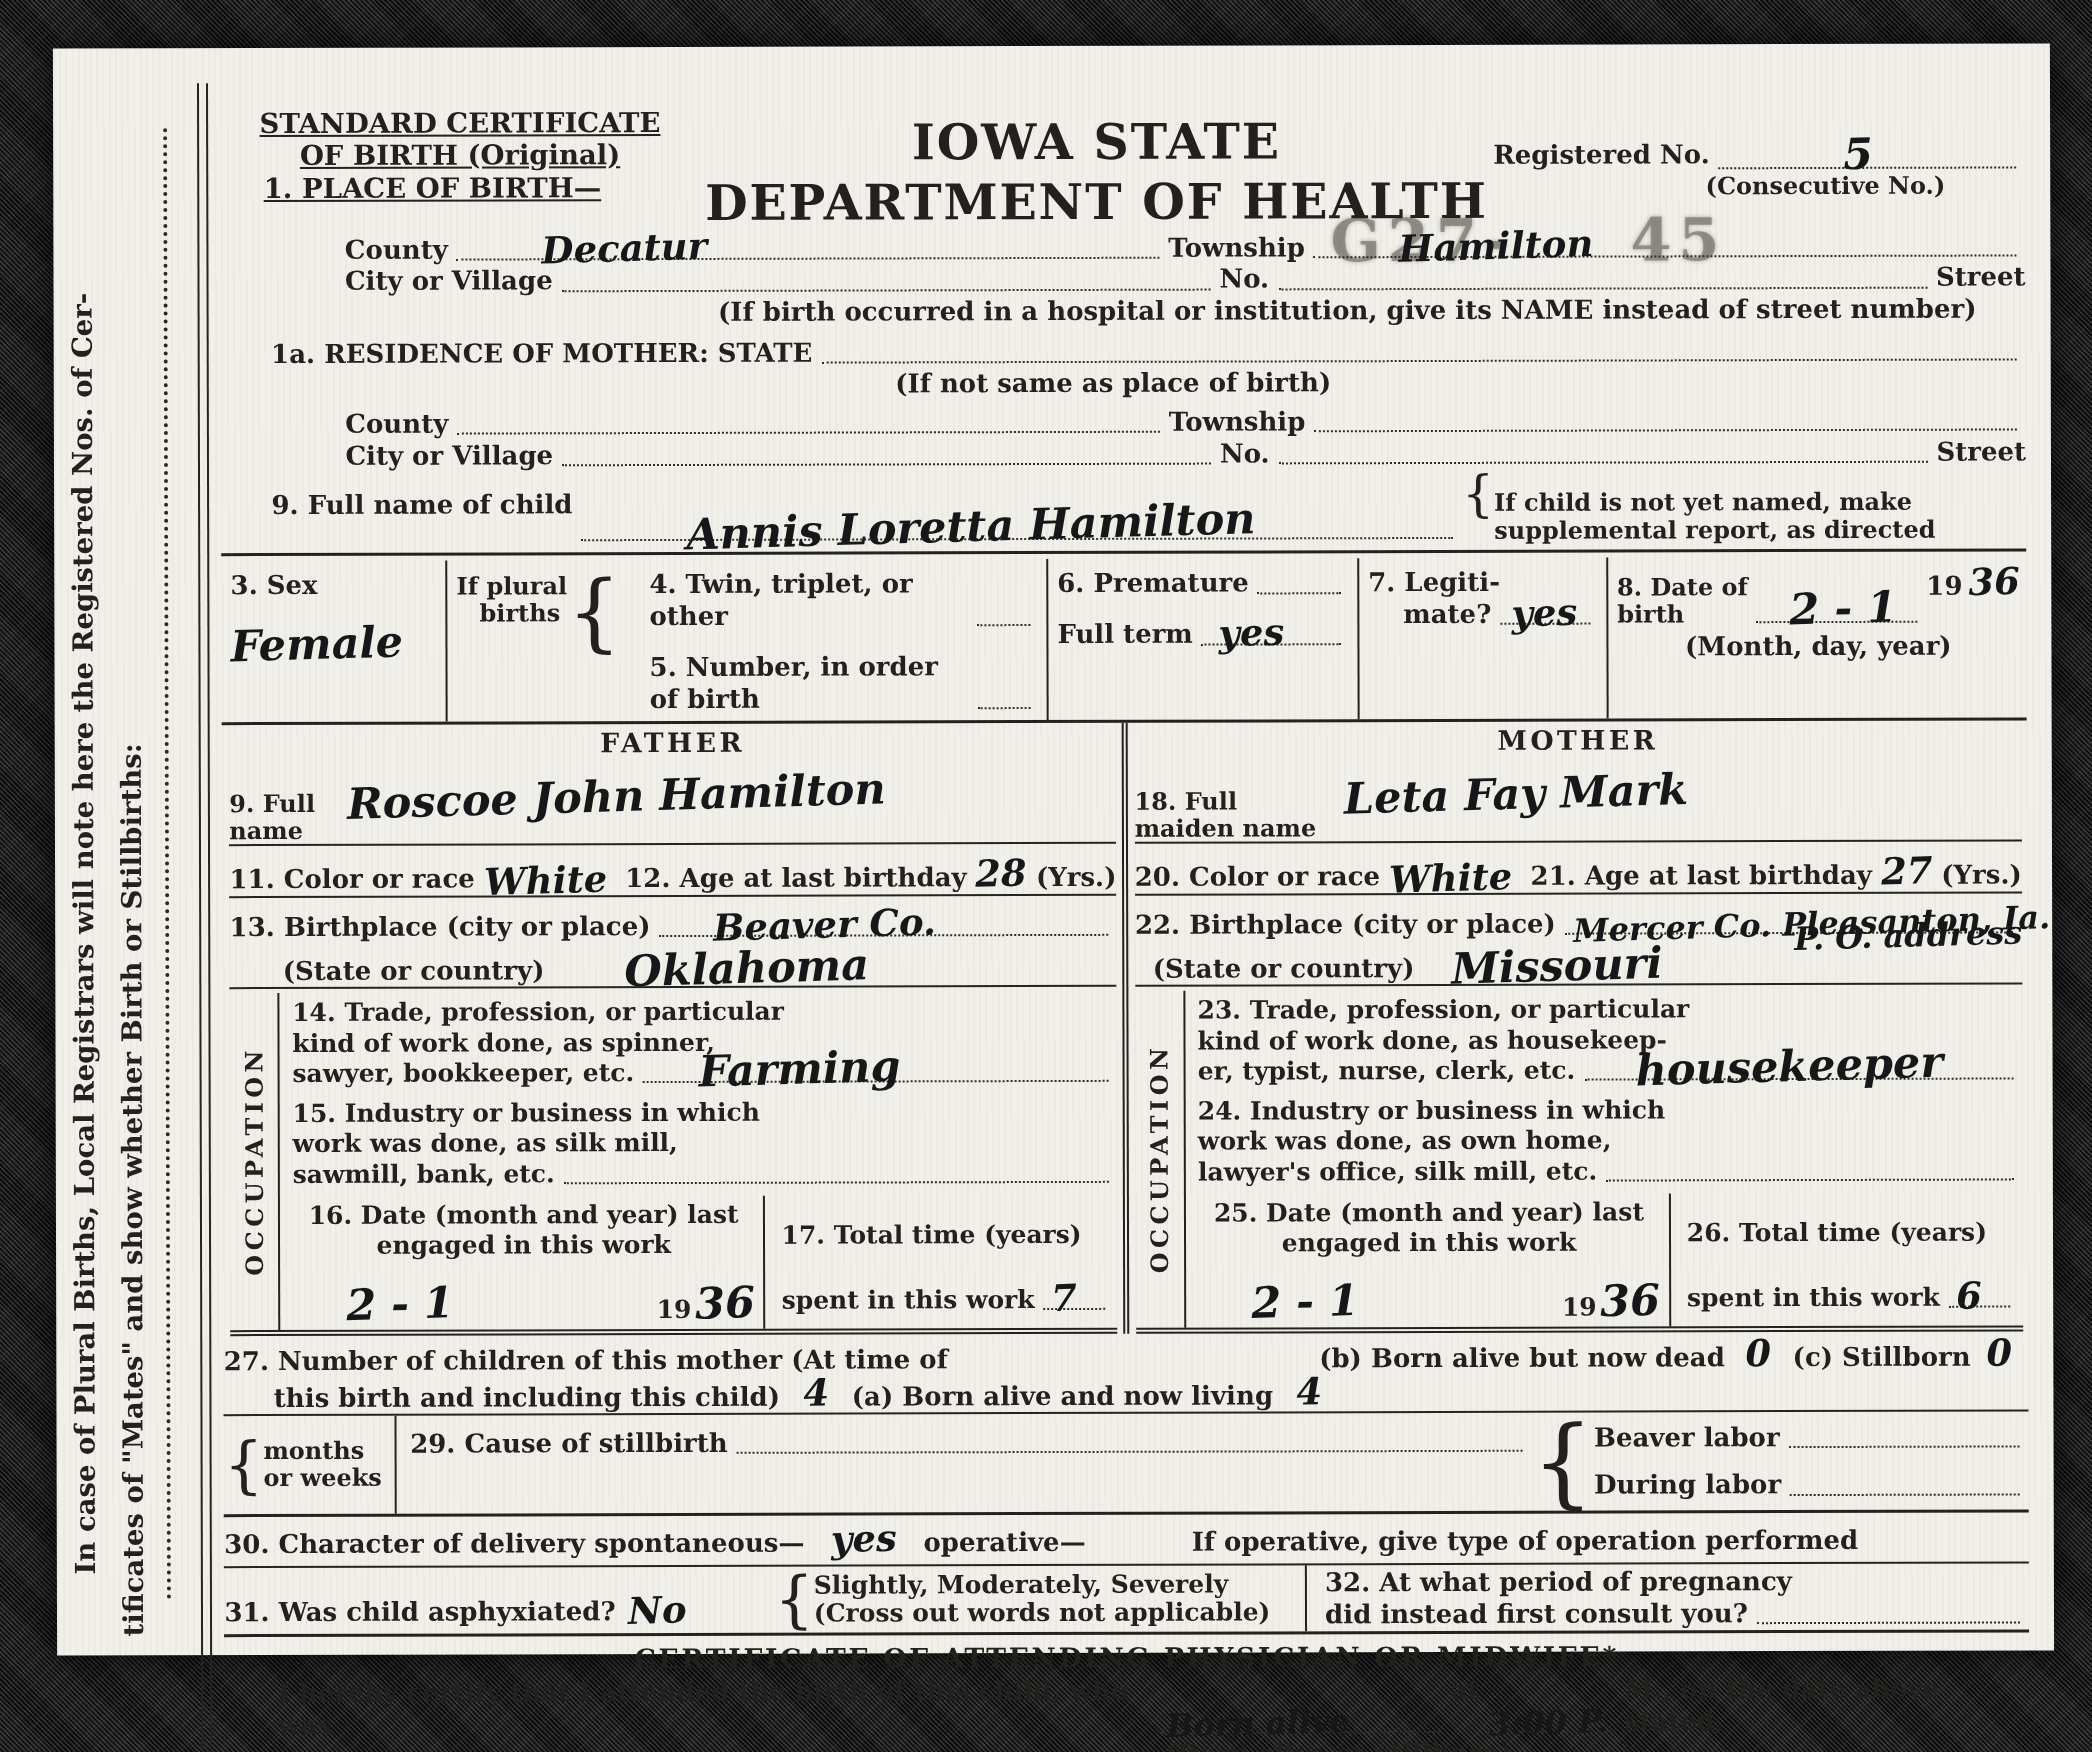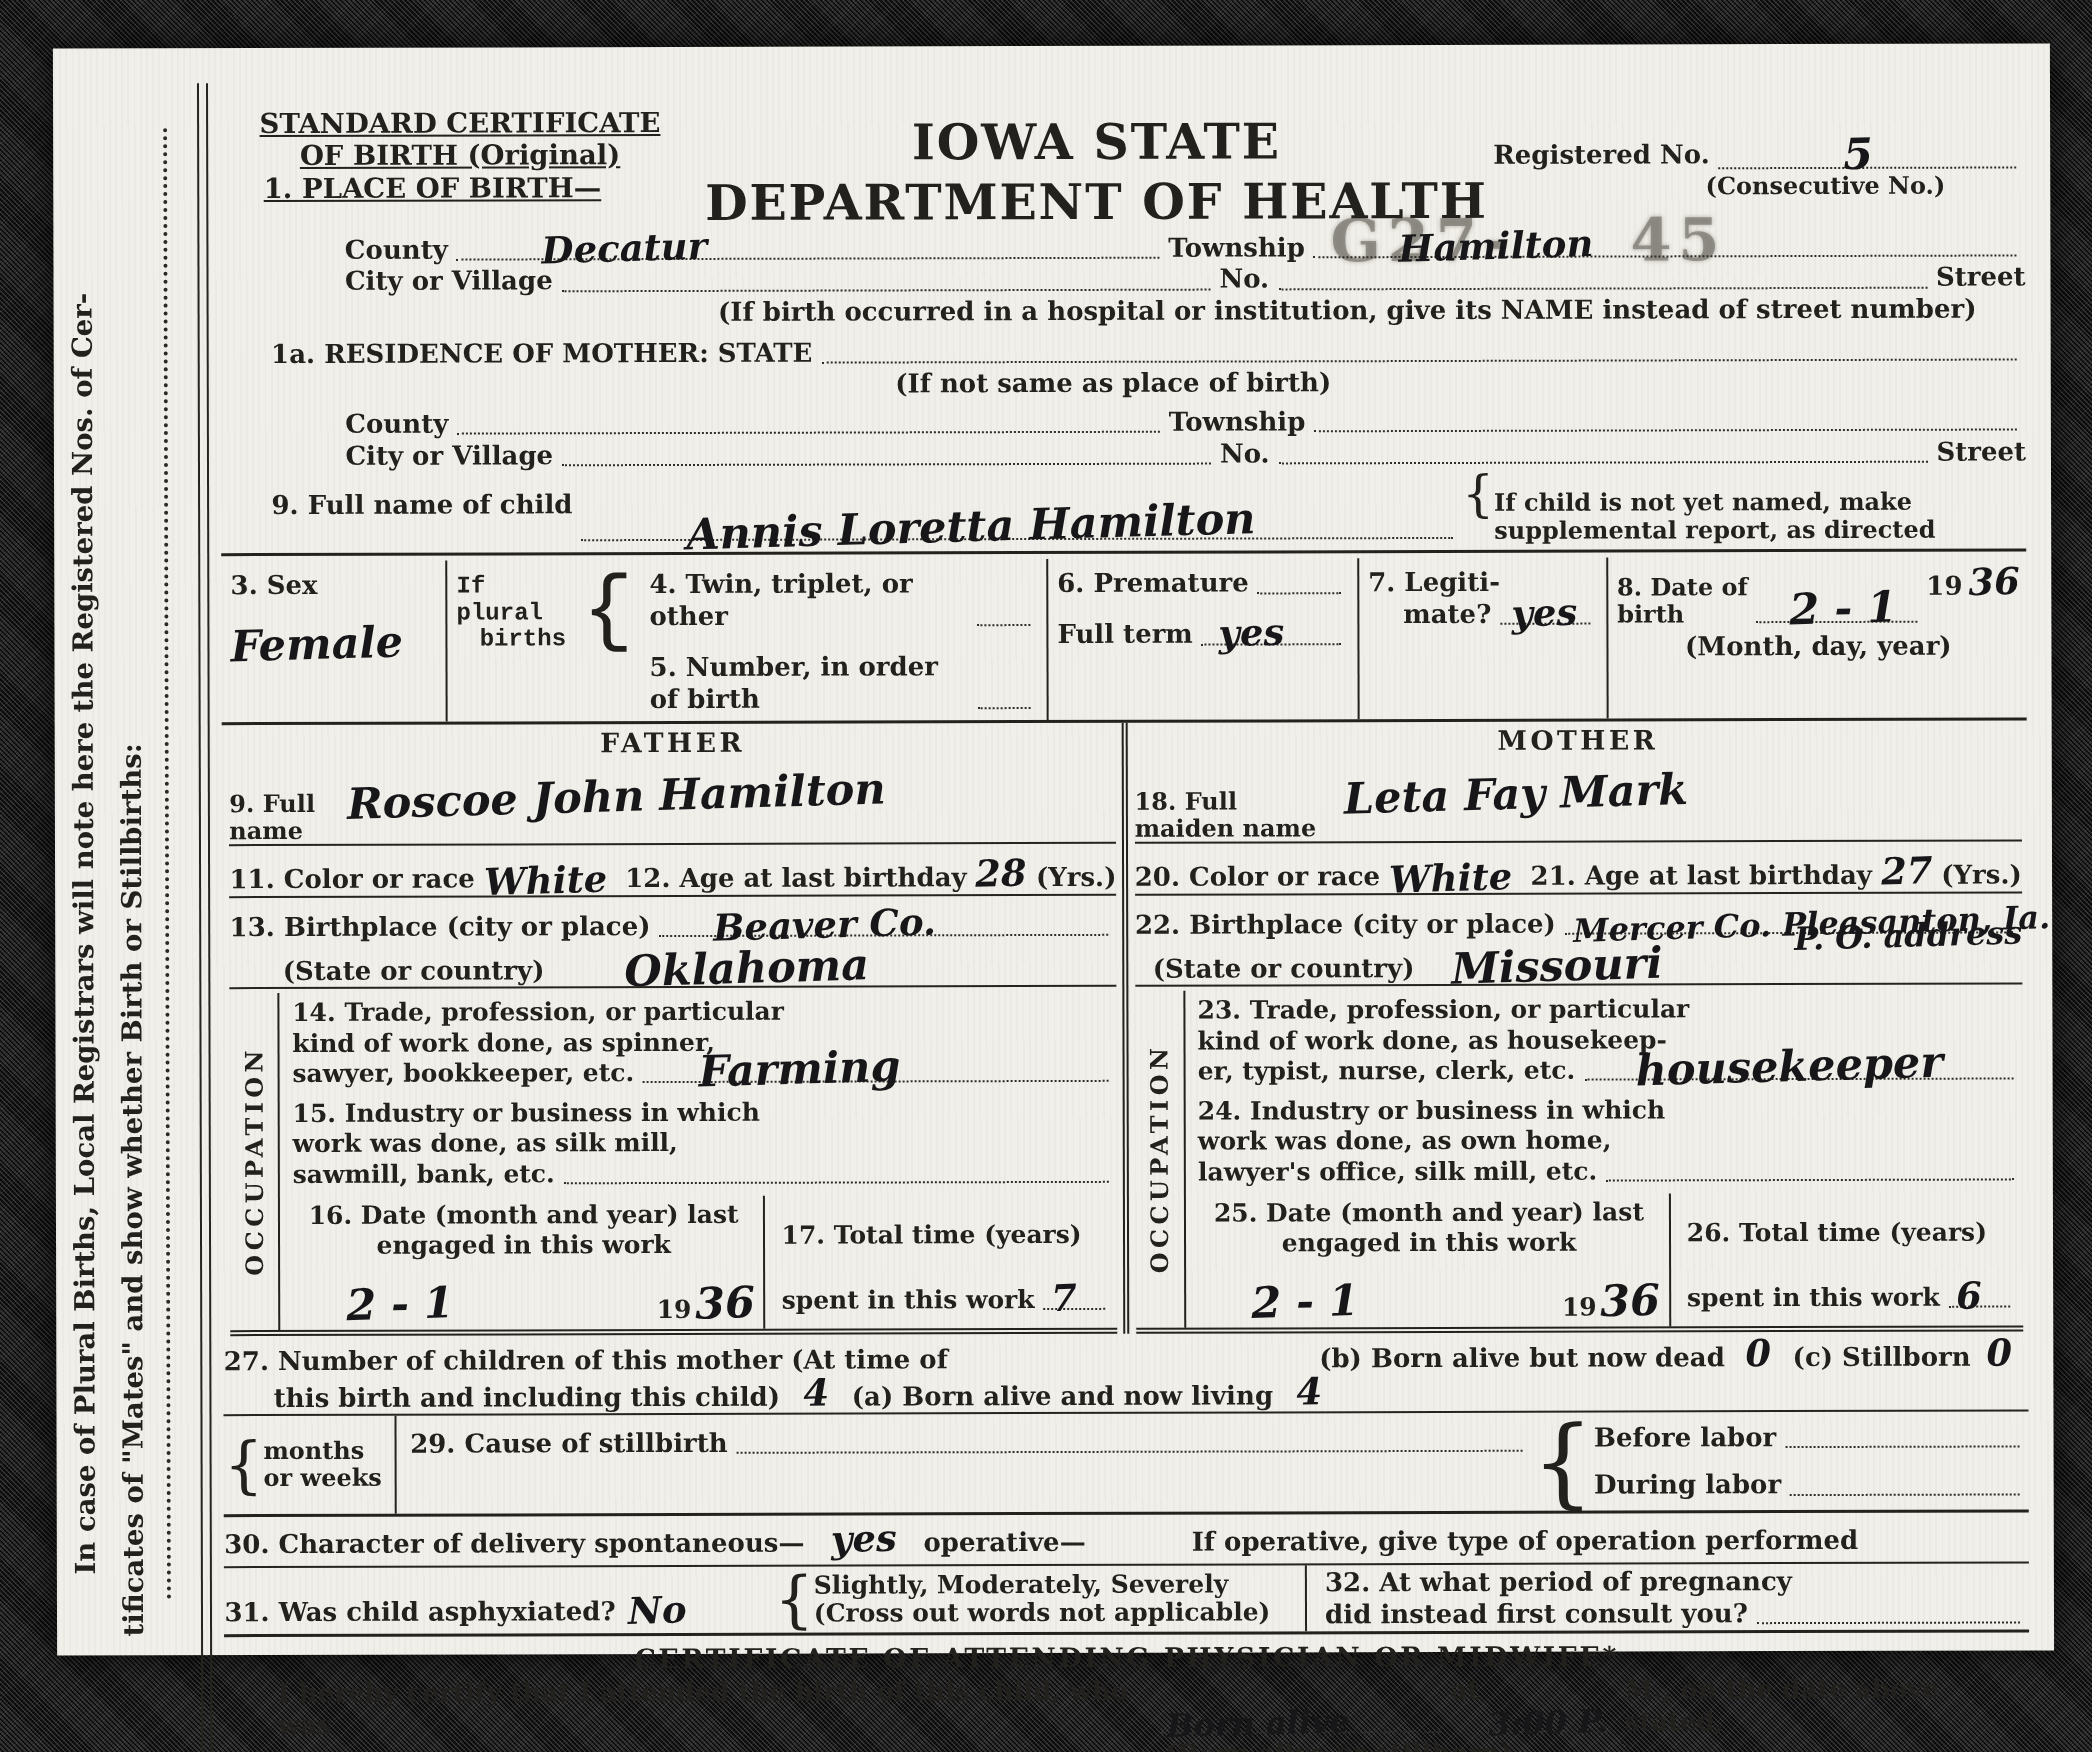--- a/index.html
+++ b/index.html
@@ -149,21 +149,21 @@
         <span>supplemental  report,  as  directed</span>
       </span>
     </div>
 
     <div class="sep" style="margin-top:5.3px;"></div>
     <div class="tbl">
       <div class="vr" style="width:208px;">
         <div>3. Sex</div>
         <div style="margin-top:23px;"><span class="hw big">Female</span></div>
       </div>
-      <div style="width:177px;display:flex;font-family:Liberation Mono, monospace;">
+      <div style="width:177px;display:flex;">
         <div class="two" style="padding-top:3.5px;">
           <span>If plural</span><br>
           <span style="padding-left:23px;">births</span>
         </div>
         <div class="small-brace" style="font-size:85px;">{</div>
       </div>
       <div class="vr" style="width:390px;">
         <div class="row">
             <span>4. Twin, triplet, or other</span>
             <span class="blank grow"></span>
@@ -392,21 +392,21 @@
       <div style="flex:1;padding:12.4px 0 3.5px 14px;">
         <div class="row">
             <span>29. Cause of stillbirth</span>
             <span class="blank grow"></span>
           </div>
       </div>
       <div style="display:flex;align-items:center;width:497px;">
         <span class="small-brace" style="font-size:98px;">{</span>
         <div class="grow">
           <div class="row">
-              <span>Before labor</span>
+              <span>Beaver labor</span>
               <span class="blank grow"></span>
             </div>
           <div class="row" style="margin-top:16px;">
               <span>During labor</span>
               <span class="blank grow"></span>
             </div>
         </div>
       </div>
     </div>
     <div class="sep"></div>

